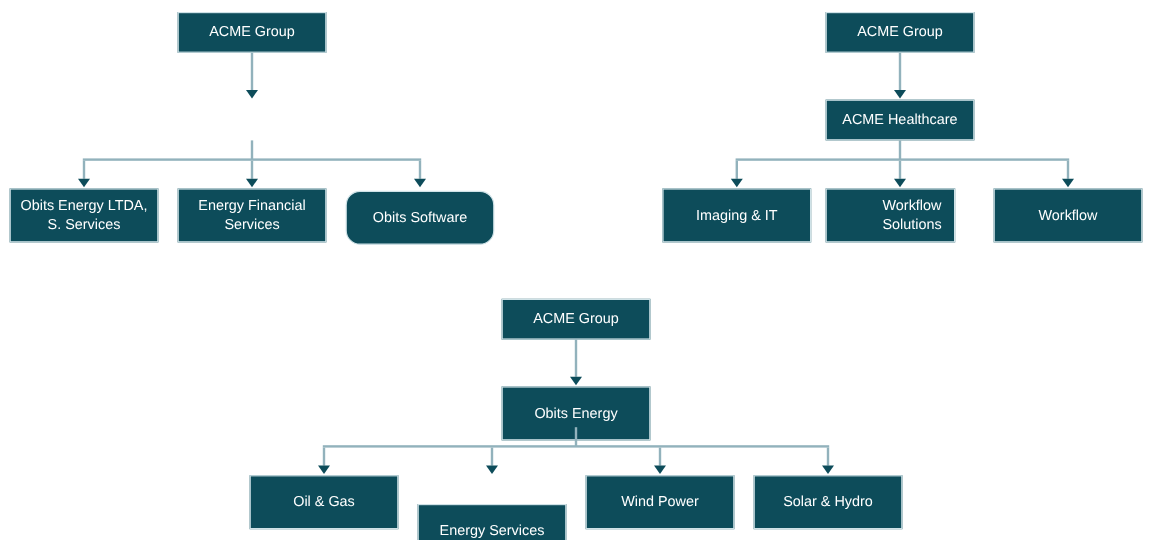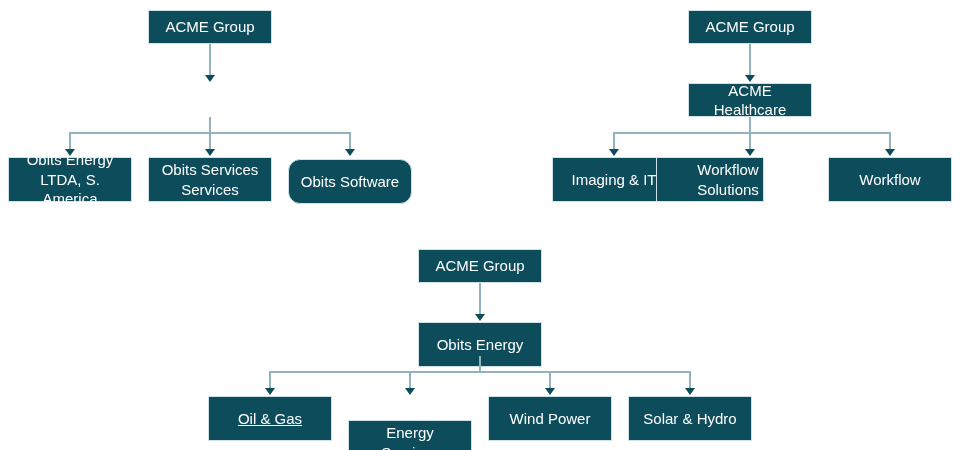--- a/index.html
+++ b/index.html
@@ -13,21 +13,21 @@
     width: 960px;
     height: 450px;
     background: var(--background, #ffffff);
     overflow: hidden;
   }
   .node {
     position: absolute;
     background: var(--box-fill, #0d4c5a);
     border: 1px solid var(--box-border, #cfe2e7);
     color: var(--box-text, #ffffff);
-    font-size: 15px;
+    font-size: 12px;
     line-height: 1.3;
     display: flex;
     align-items: center;
     justify-content: center;
     text-align: center;
     padding: 0 8px;
     box-sizing: border-box;
   }
   .cline {
     position: absolute;
@@ -41,55 +41,55 @@
     border-right: 5px solid transparent;
     border-top: 7px solid var(--arrowhead, #0d4c5a);
   }
 </style>
 </head>
 <body>
 
 <div id="canvas">
 
   <div class="node" style="left:148px; top:10px;  width:124px; height:34px;">ACME Group</div>
-  <div class="node" style="left:8px;   top:157px; width:124px; height:45px;">Obits Energy LTDA, S. America</div>
-  <div class="node" style="left:148px; top:157px; width:124px; height:45px;">Obits Services Services</div>
+  <div class="node" style="left:8px;   top:157px; width:124px; height:45px;">Obits Energy LTDA, S. Services</div>
+  <div class="node" style="left:148px; top:157px; width:124px; height:45px;">Energy Financial Services</div>
   <div class="node" style="left:288px; top:159px; width:124px; height:45px;border-radius:12px;">Obits Software</div>
 
   <div class="cline" style="left:209px; top:44px;  width:2px;   height:31px;"></div>
   <div class="ahead" style="left:205px; top:75px;"></div>
   <div class="cline" style="left:209px; top:117px; width:2px;   height:16px;"></div>
   <div class="cline" style="left:69px;  top:132px; width:282px; height:2px;"></div>
   <div class="cline" style="left:69px;  top:134px; width:2px;   height:15px;"></div>
   <div class="cline" style="left:209px; top:134px; width:2px;   height:15px;"></div>
   <div class="cline" style="left:349px; top:134px; width:2px;   height:15px;"></div>
   <div class="ahead" style="left:65px;  top:149px;"></div>
   <div class="ahead" style="left:205px; top:149px;"></div>
   <div class="ahead" style="left:345px; top:149px;"></div>
 
   <div class="node" style="left:688px; top:10px;  width:124px; height:34px;">ACME Group</div>
   <div class="node" style="left:688px; top:83px;  width:124px; height:34px;">ACME Healthcare</div>
   <div class="node" style="left:552px; top:157px; width:124px; height:45px;">Imaging &amp; IT</div>
-  <div class="node" style="left:656px; top:157px; width:108px; height:45px;padding-left:44px;">Workflow Solutions</div>
+  <div class="node" style="left:688px; top:157px; width:108px; height:45px;padding-left:44px;">Workflow Solutions</div>
   <div class="node" style="left:828px; top:157px; width:124px; height:45px;">Workflow</div>
 
   <div class="cline" style="left:749px; top:44px;  width:2px;   height:31px;"></div>
   <div class="ahead" style="left:745px; top:75px;"></div>
   <div class="cline" style="left:749px; top:117px; width:2px;   height:16px;"></div>
   <div class="cline" style="left:613px; top:132px; width:278px; height:2px;"></div>
   <div class="cline" style="left:613px; top:134px; width:2px;   height:15px;"></div>
   <div class="cline" style="left:749px; top:134px; width:2px;   height:15px;"></div>
   <div class="cline" style="left:889px; top:134px; width:2px;   height:15px;"></div>
   <div class="ahead" style="left:609px; top:149px;"></div>
   <div class="ahead" style="left:745px; top:149px;"></div>
   <div class="ahead" style="left:885px; top:149px;"></div>
 
   <div class="node" style="left:418px; top:249px; width:124px; height:34px;">ACME Group</div>
   <div class="node" style="left:418px; top:322px; width:124px; height:45px;">Obits Energy</div>
-  <div class="node" style="left:208px; top:396px; width:124px; height:45px;text-decoration:underline;">Oil &amp; Gas</div>
+  <div class="node" style="left:208px; top:396px; width:124px; height:45px;">Oil &amp; Gas</div>
   <div class="node" style="left:348px; top:420px; width:124px; height:45px;">Energy Services</div>
   <div class="node" style="left:628px; top:396px; width:124px; height:45px;">Solar &amp; Hydro</div>
   <div class="node" style="left:488px; top:396px; width:124px; height:45px;">Wind Power</div>
 
   <div class="cline" style="left:479px; top:283px; width:2px;   height:31px;"></div>
   <div class="ahead" style="left:475px; top:314px;"></div>
   <div class="cline" style="left:479px; top:356px; width:2px;   height:16px;"></div>
   <div class="cline" style="left:269px; top:371px; width:422px; height:2px;"></div>
   <div class="cline" style="left:269px; top:373px; width:2px;   height:15px;"></div>
   <div class="cline" style="left:409px; top:373px; width:2px;   height:15px;"></div>

